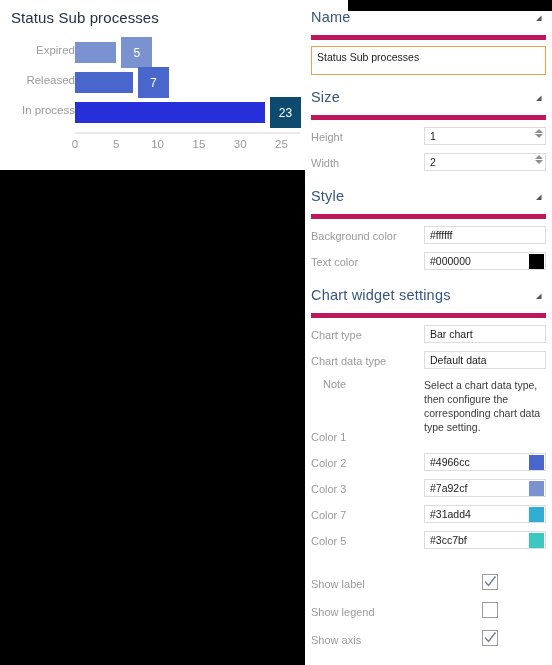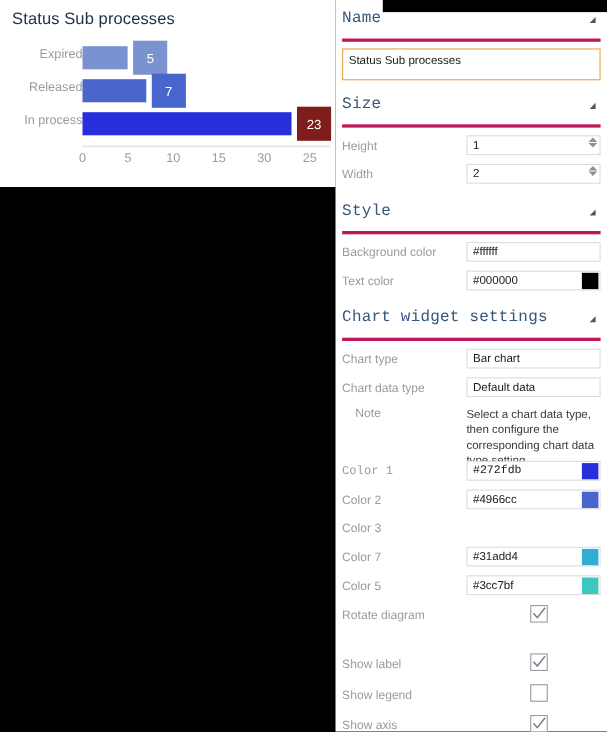--- a/index.html
+++ b/index.html
@@ -58,23 +58,22 @@
     position:absolute;left:305px;top:0;width:247px;height:665px;
     background:#ffffff;box-sizing:border-box;
     overflow:hidden;
   }
   #title-bar-black{
     position:absolute;left:348px;top:0;width:204px;height:11px;
     background:#000000;z-index:5;
   }
   .section-head{
     position:relative;height:30px;
-    border-bottom:3px solid #be185d;
+    border-bottom:5px solid #be185d;
     margin:0 6px 0 6px;
-    font-family:Liberation Mono, monospace;
   }
   .section-head .sh-text{
     position:absolute;left:0;top:4px;
     font-size:14.5px;color:#36567d;letter-spacing:.2px;
   }
   .sh-arrow{
     position:absolute;right:3px;top:8px;
     width:10px;height:10px;
   }
   .row{
@@ -132,21 +131,21 @@
         <div class="bar-value" style="left: 121.304px; background: rgb(122, 146, 207);">5</div>
       </div>
       <div class="bar-row">
         <div class="cat-label">Released</div>
         <div class="bar" style="width: 57.8261px; background: rgb(73, 102, 204);"></div>
         <div class="bar-value" style="left: 137.826px; background: rgb(73, 102, 204);">7</div>
       </div>
       <div class="bar-row">
         <div class="cat-label">In process</div>
         <div class="bar" style="width: 190px; background: rgb(39, 47, 219);"></div>
-        <div class="bar-value" style="left: 270px; background: #7f1d1d;">23</div>
+        <div class="bar-value" style="left: 270px; background: #0c4a6e;">23</div>
       </div>
     </div>
   <div id="axis-line"></div>
   <div id="axis-ticks">
       <span class="tick" style="left: 0px;">0</span>
       <span class="tick" style="left: 41.3043px;">5</span>
       <span class="tick" style="left: 82.6087px;">10</span>
       <span class="tick" style="left: 123.913px;">15</span>
       <span class="tick" style="left: 165.217px;">30</span>
       <span class="tick" style="left: 206.522px;">25</span>
@@ -235,49 +234,41 @@
   <div class="row" style="margin-top:4px;">
     <span class="row-label">Chart data type</span>
     <span class="field">Default data</span>
   </div>
   <div class="note-row" style="margin-top:6px;">
     <span class="row-label" style="top:0;margin-left:12px;">Note</span>
     <span class="note-text">Select a chart data type, then configure the corresponding chart data type setting.</span>
   </div>
 
   <div id="color-rows">
-      <div class="row" style="margin-top: 2px; font-family: Liberation Mono, monospace;">
+      <div class="row" style="margin-top: 2px;">
         <span class="row-label">Color 1</span>
-        <span class="field">#272fdb<span class="swatch" style="background: rgb(39, 47, 219);"></span></span>
       </div>
       <div class="row" style="margin-top: 4px;">
         <span class="row-label">Color 2</span>
         <span class="field">#4966cc<span class="swatch" style="background: rgb(73, 102, 204);"></span></span>
       </div>
       <div class="row" style="margin-top: 4px;">
         <span class="row-label">Color 3</span>
+        <span class="field">#7a92cf<span class="swatch" style="background: rgb(122, 146, 207);"></span></span>
       </div>
       <div class="row" style="margin-top: 4px;">
         <span class="row-label">Color 7</span>
         <span class="field">#31add4<span class="swatch" style="background: rgb(49, 173, 212);"></span></span>
       </div>
       <div class="row" style="margin-top: 4px;">
         <span class="row-label">Color 5</span>
         <span class="field">#3cc7bf<span class="swatch" style="background: rgb(60, 199, 191);"></span></span>
       </div>
     </div>
   <div id="checkbox-rows">
-      <div class="row" style="margin-top: 6px;">
-        <span class="row-label" style="top: 4px;">Rotate diagram</span>
-        <span class="chk">
-          <svg width="14" height="14" viewBox="0 0 14 14">
-            <path d="M2 6.5 L5.5 10.5 L12.5 1.5" stroke="#6f7f92" stroke-width="1.4" fill="none"></path>
-          </svg>
-        </span>
-      </div>
       <div class="row" style="margin-top: 22px;">
         <span class="row-label" style="top: 4px;">Show label</span>
         <span class="chk">
           <svg width="14" height="14" viewBox="0 0 14 14">
             <path d="M2 6.5 L5.5 10.5 L12.5 1.5" stroke="#6f7f92" stroke-width="1.4" fill="none"></path>
           </svg>
         </span>
       </div>
       <div class="row" style="margin-top: 6px;">
         <span class="row-label" style="top: 4px;">Show legend</span>

